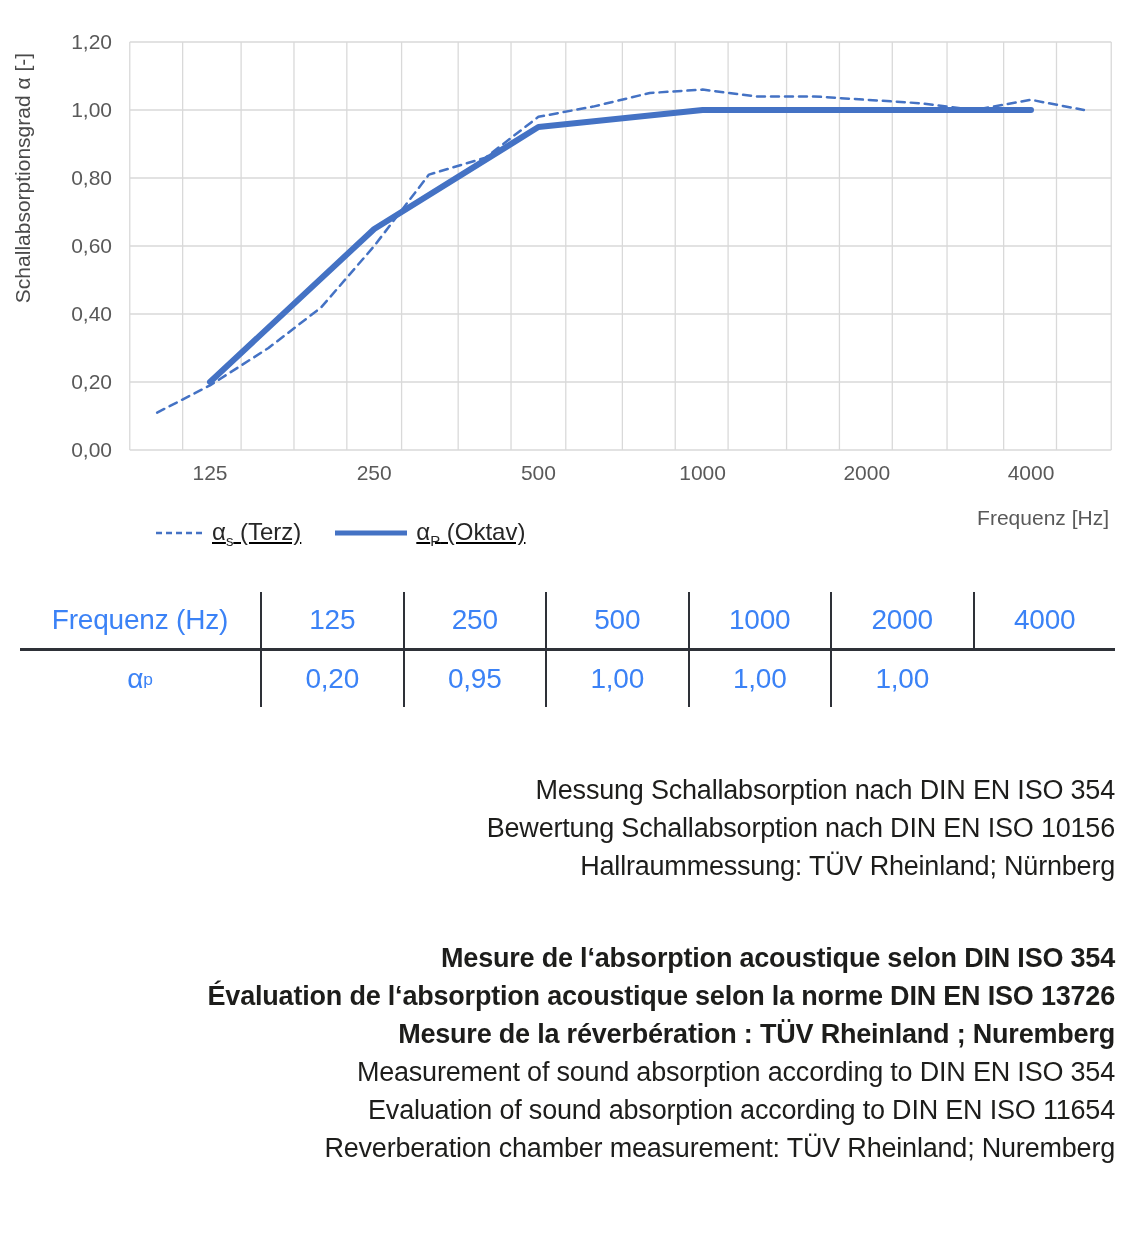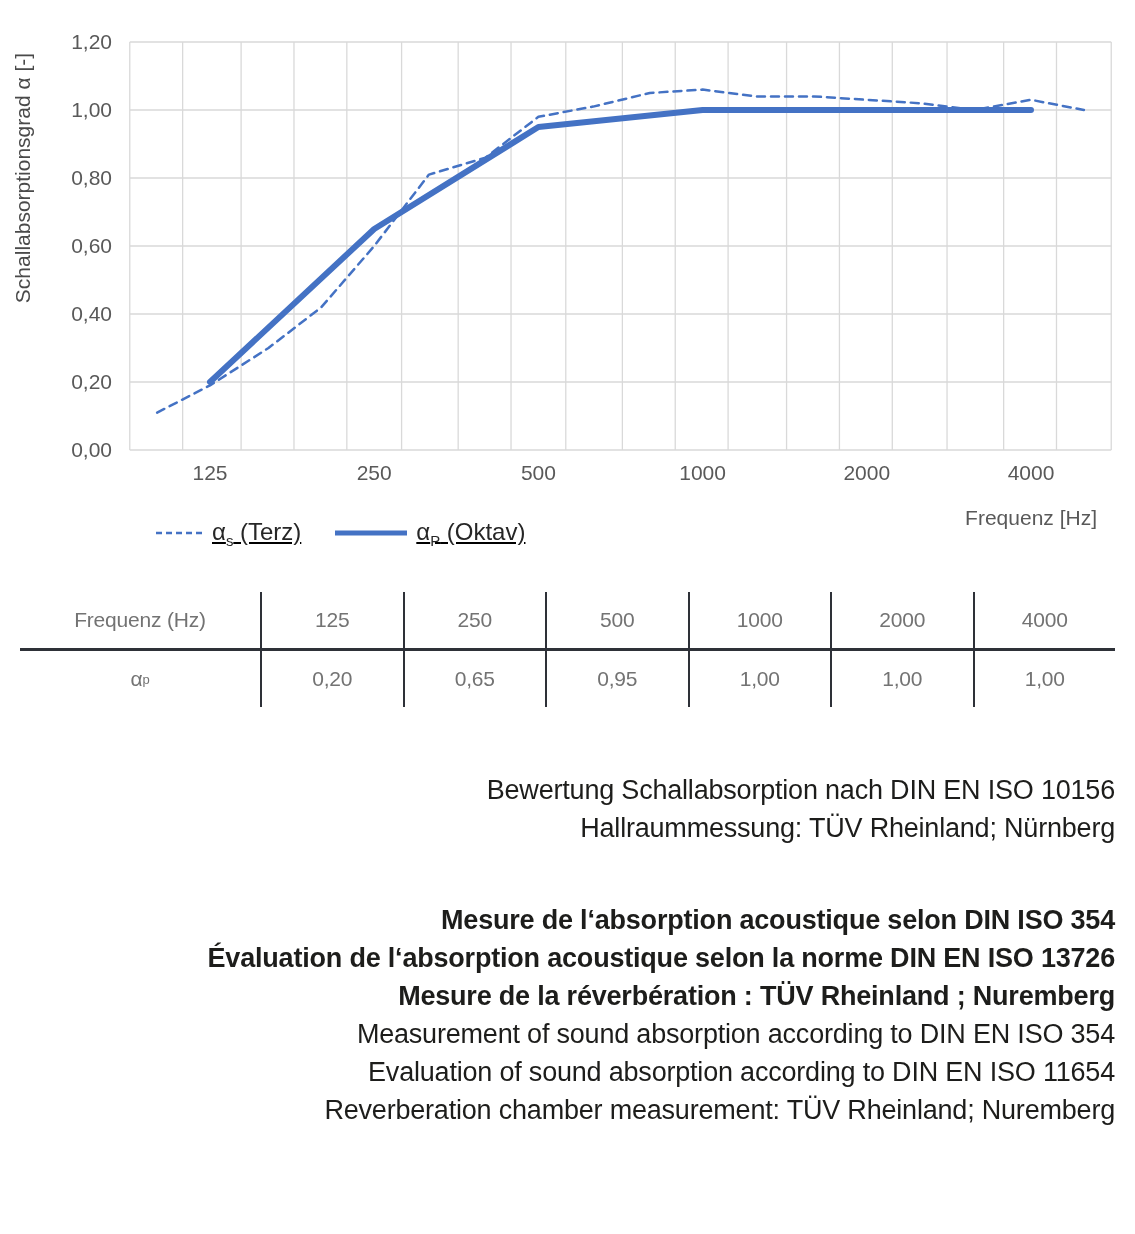--- a/index.html
+++ b/index.html
@@ -3,33 +3,33 @@
 <meta charset="utf-8">
 <style>
   html,body{margin:0;padding:0;background:#ffffff;}
   body{font-family:"Liberation Sans",sans-serif;}
   .page{position:relative;width:1135px;height:1234px;background:#ffffff;overflow:hidden;}
 
   
   .chart-area{position:absolute;top:0;left:0;width:1135px;height:560px;}
   #chart-svg{position:absolute;top:0;left:0;}
   #chart-svg text{font-family:"Liberation Sans",sans-serif;}
-  .x-axis-title{position:absolute;top:506px;right:38px;font-size:21px;color:#595959;}
+  .x-axis-title{position:absolute;top:506px;right:26px;font-size:21px;color:#595959;}
   .legend-row{position:absolute;top:518px;left:155px;display:flex;align-items:center;text-decoration:underline;}
   .legend-item{display:flex;align-items:center;}
   .legend-item + .legend-item{margin-left:34px;}
   .legend-sample{display:block;margin-right:9px;}
   .legend-label{font-size:24px;color:#262626;white-space:pre;}
   sub{font-size:0.62em;}
 
   
   .freq-table{position:absolute;top:592px;left:20px;width:1095px;display:grid;
               grid-template-columns:240px repeat(6,1fr);letter-spacing:-0.2px;}
   .freq-table .cell{height:56px;display:flex;align-items:center;justify-content:center;
-                    font-size:21px;color:#737373;}
+                    font-size:28px;color:#3b82f6;}
   .freq-table .v{border-left:2px solid #2e3138;}
   .freq-table .hdr{border-bottom:3px solid #2e3138;}
 
   
   .notes{position:absolute;top:771px;right:20px;text-align:right;letter-spacing:-0.2px;}
   .note-line{font-size:27px;line-height:38px;color:#1d1d1b;white-space:nowrap;}
   .note-block-french{margin-top:54px;font-weight:bold;}
   .note-block-english{}
 </style>
 </head>
@@ -114,29 +114,29 @@
     <div class="cell hdr v">500</div>
     <div class="cell hdr v">1000</div>
     <div class="cell hdr v">2000</div>
     <div class="cell hdr v">4000</div>
 
     <div class="cell">
         <span>α</span>
         <sub>p</sub>
       </div>
     <div class="cell v">0,20</div>
-    <div class="cell v">0,65</div>
     <div class="cell v">0,95</div>
     <div class="cell v">1,00</div>
     <div class="cell v">1,00</div>
     <div class="cell v">1,00</div>
   </div>
 
   <div class="notes">
     <div class="note-block">
+      <div class="note-line">Messung Schallabsorption nach DIN EN ISO 354</div>
       <div class="note-line">Bewertung Schallabsorption nach DIN EN ISO 10156</div>
       <div class="note-line">Hallraummessung: TÜV Rheinland; Nürnberg</div>
     </div>
     <div class="note-block note-block-french">
       <div class="note-line">Mesure de l‘absorption acoustique selon DIN ISO 354</div>
       <div class="note-line">Évaluation de l‘absorption acoustique selon la norme DIN EN ISO 13726</div>
       <div class="note-line">Mesure de la réverbération : TÜV Rheinland ; Nuremberg</div>
     </div>
     <div class="note-block note-block-english">
       <div class="note-line">Measurement of sound absorption according to DIN EN ISO 354</div>

